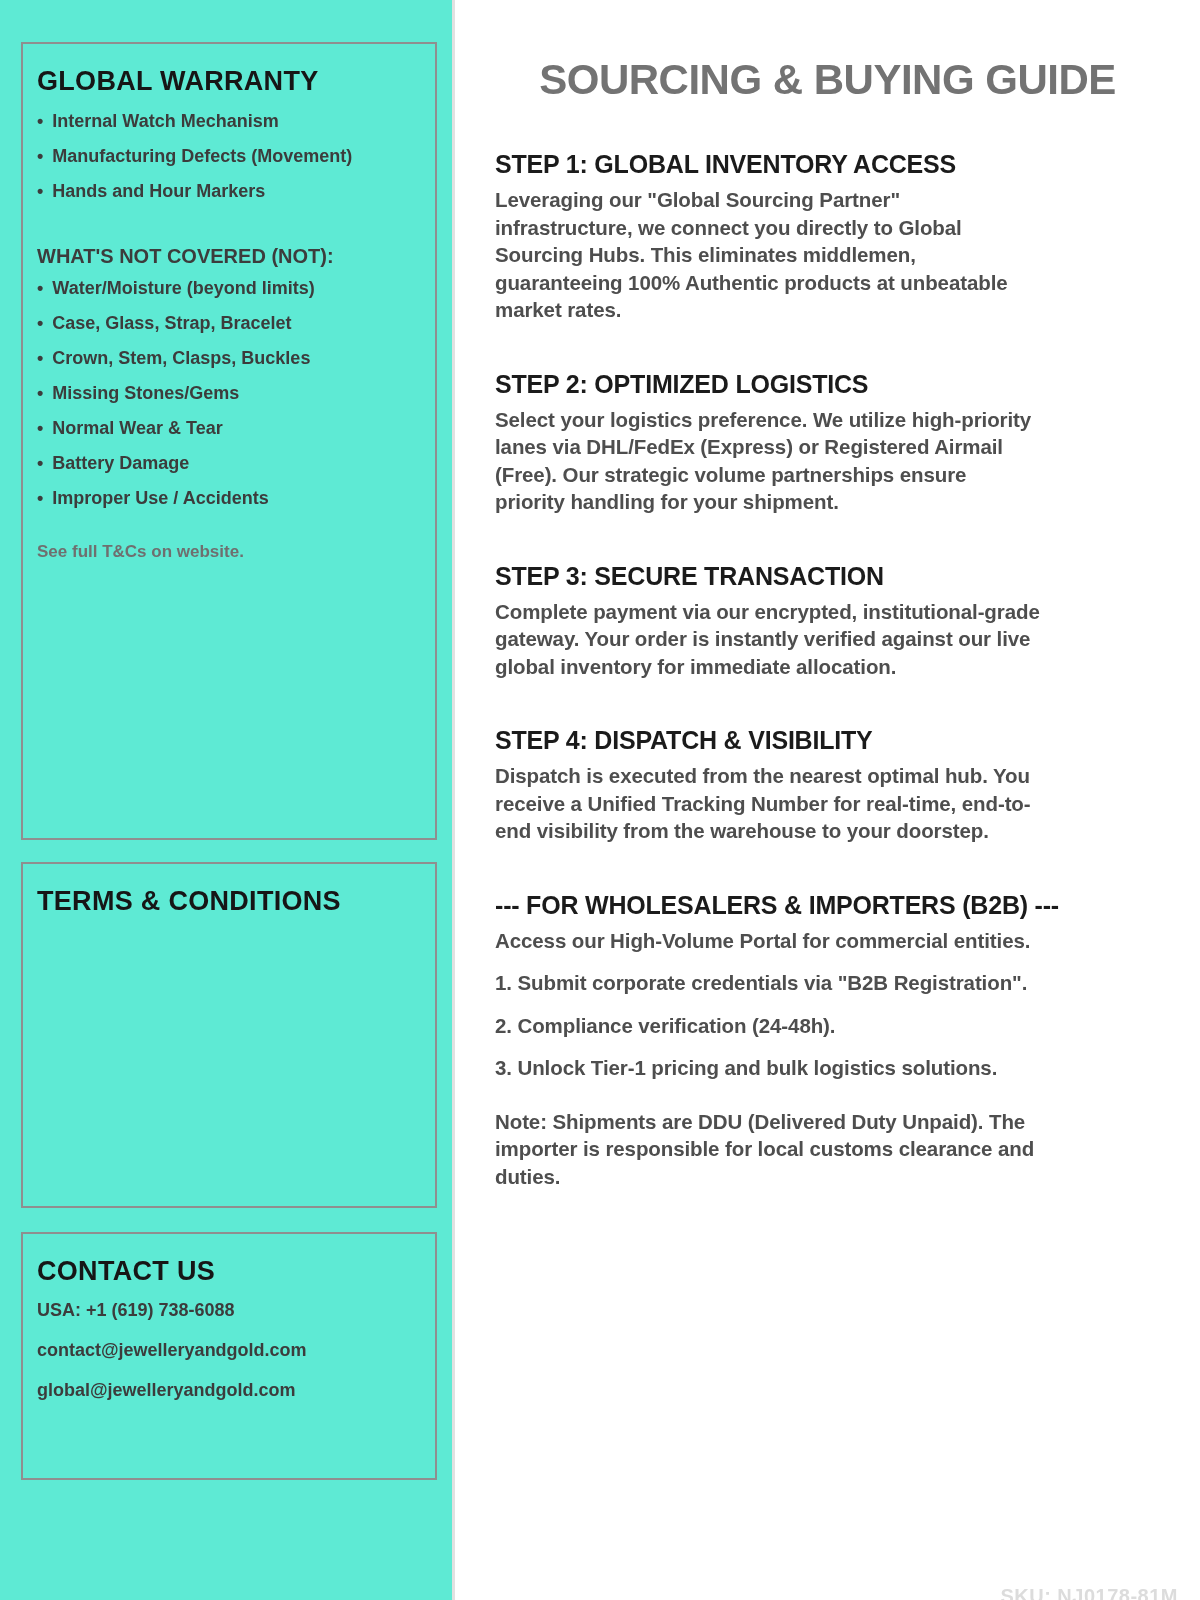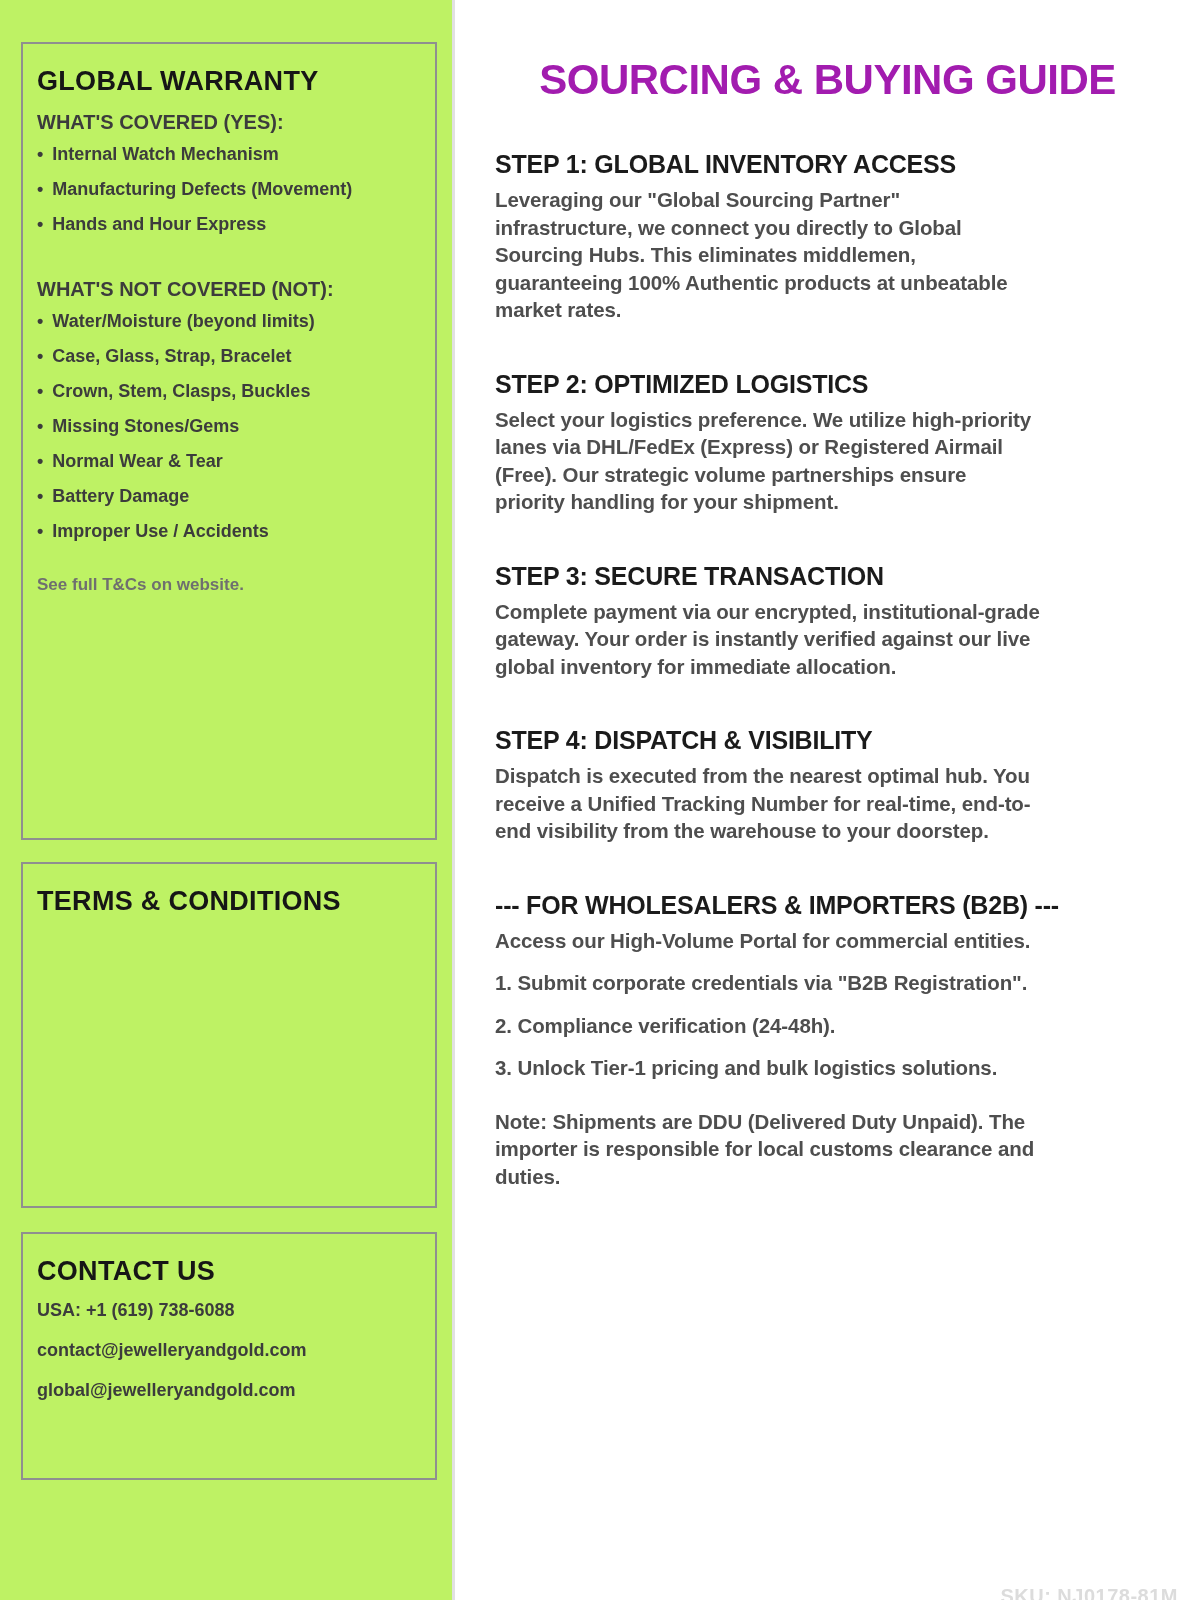--- a/index.html
+++ b/index.html
@@ -11,21 +11,21 @@
     font-family: "Liberation Sans", sans-serif;
     overflow: hidden;
     -webkit-font-smoothing: antialiased;
   }
 
   
   .sidebar {
     position: absolute;
     left: 0; top: 0;
     width: 455px; height: 1600px;
-    background: #bef264;
+    background: #5eead4;
     border-right: 3px solid #e1e1e1;
     box-sizing: border-box;
   }
   .panel {
     position: absolute;
     left: 21px;
     width: 416px;
     border: 2px solid #8f8f8f;
     box-sizing: border-box;
     padding: 14px 16px 14px 14px;
@@ -95,21 +95,21 @@
     left: 458px; top: 0;
     width: 742px; height: 1600px;
     background: #ffffff;
     box-sizing: border-box;
     padding: 56px 40px 0 37px;
   }
   .main-title {
     text-align: center;
     font-size: 42px;
     font-weight: 800;
-    color: #a21caf;
+    color: #737373;
     letter-spacing: -0.5px;
     margin: 0 0 14px 0;
     white-space: nowrap;
   }
   .step-heading {
     font-size: 25px;
     font-weight: 800;
     color: #1b1b1b;
     letter-spacing: -0.2px;
     margin: 46px 0 7px 0;
@@ -139,33 +139,32 @@
   }
 </style>
 </head>
 <body>
 
 <aside class="sidebar">
 
   <section class="panel panel-warranty">
     <h2 class="panel-title">GLOBAL WARRANTY</h2>
 
-    <h3 class="sub-heading">WHAT'S COVERED (YES):</h3>
     <ul class="bullet-list">
       <li>
           <span class="bullet-dot">•</span>
           <span>Internal Watch Mechanism</span>
         </li>
       <li>
           <span class="bullet-dot">•</span>
           <span>Manufacturing Defects (Movement)</span>
         </li>
       <li>
           <span class="bullet-dot">•</span>
-          <span>Hands and Hour Express</span>
+          <span>Hands and Hour Markers</span>
         </li>
     </ul>
 
     <h3 class="sub-heading second">WHAT'S NOT COVERED (NOT):</h3>
     <ul class="bullet-list">
       <li>
           <span class="bullet-dot">•</span>
           <span>Water/Moisture (beyond limits)</span>
         </li>
       <li>

